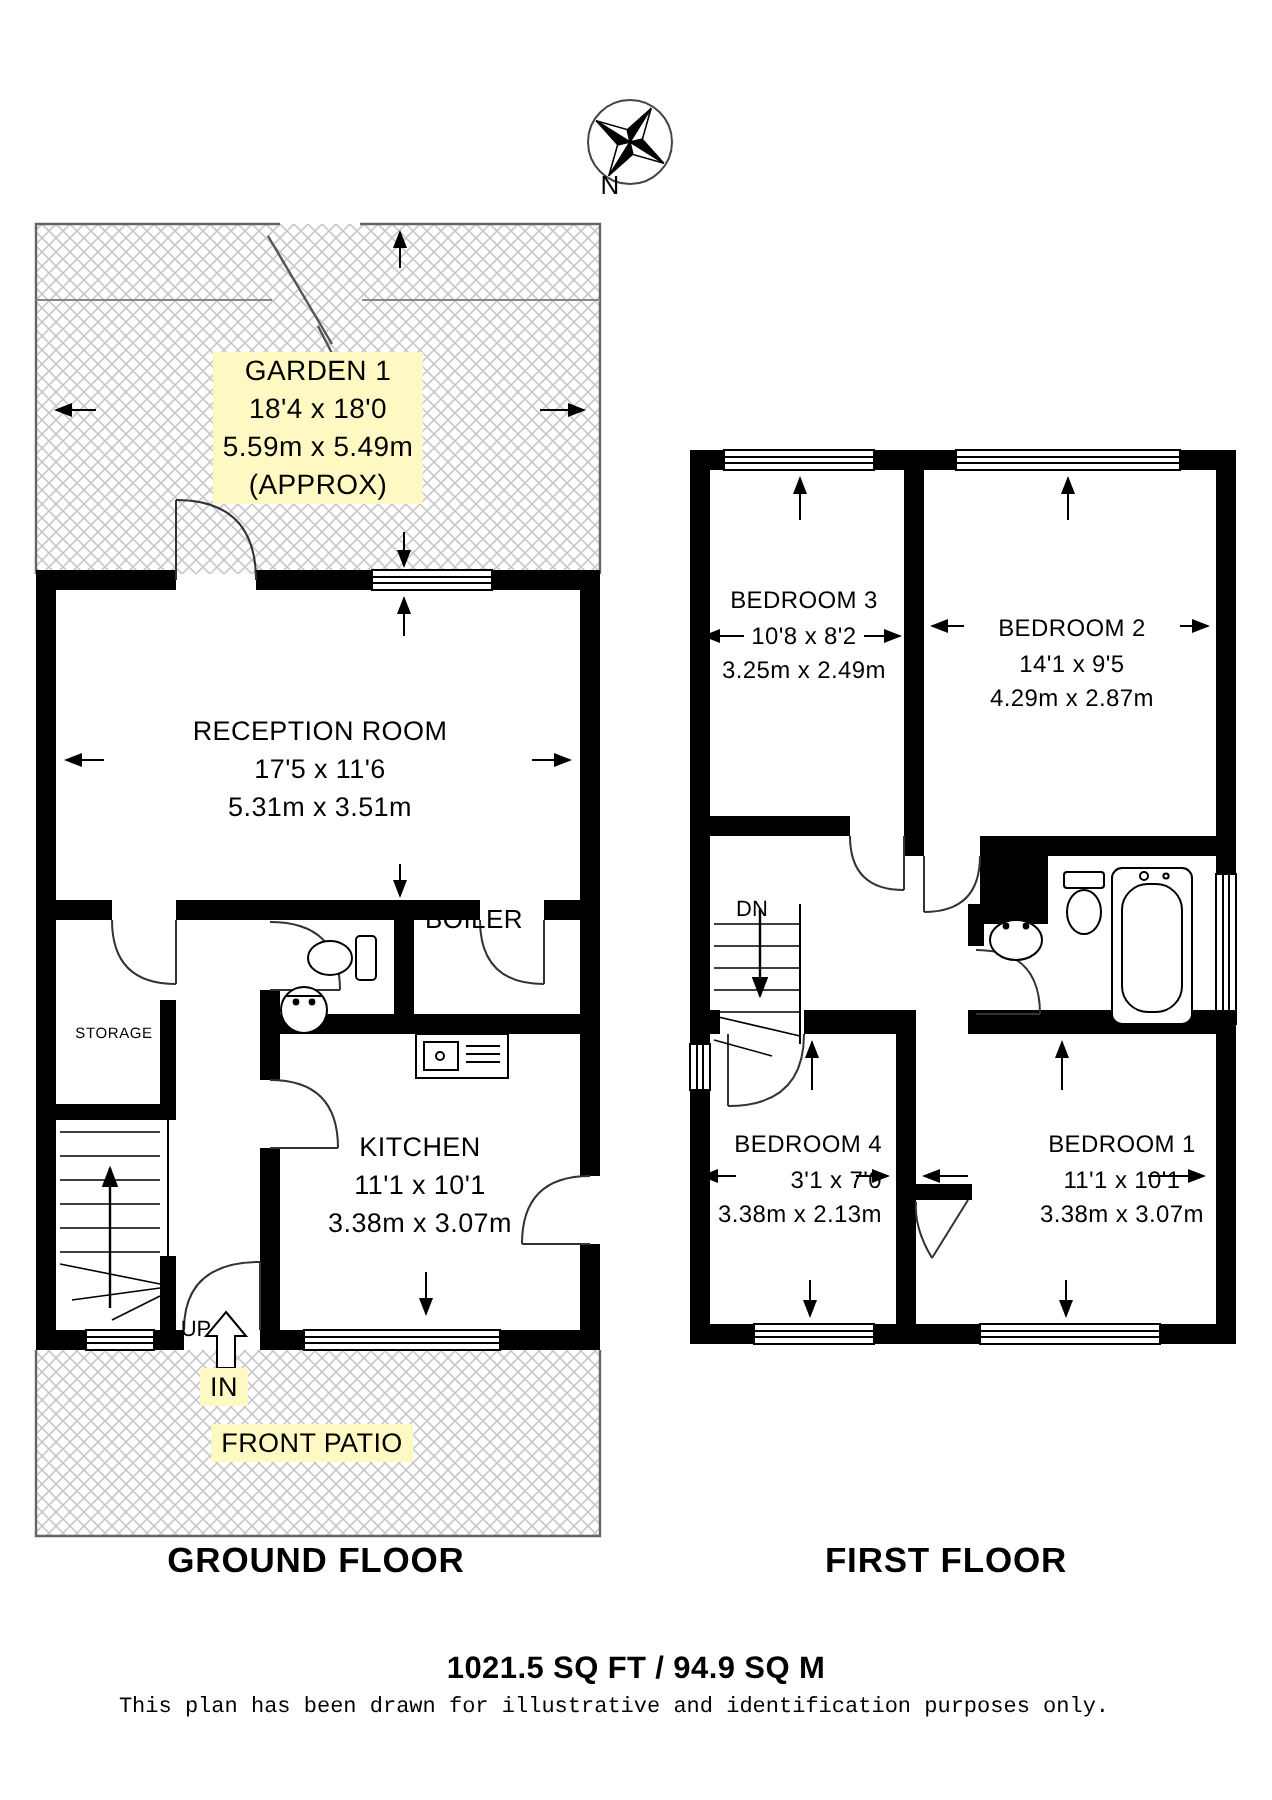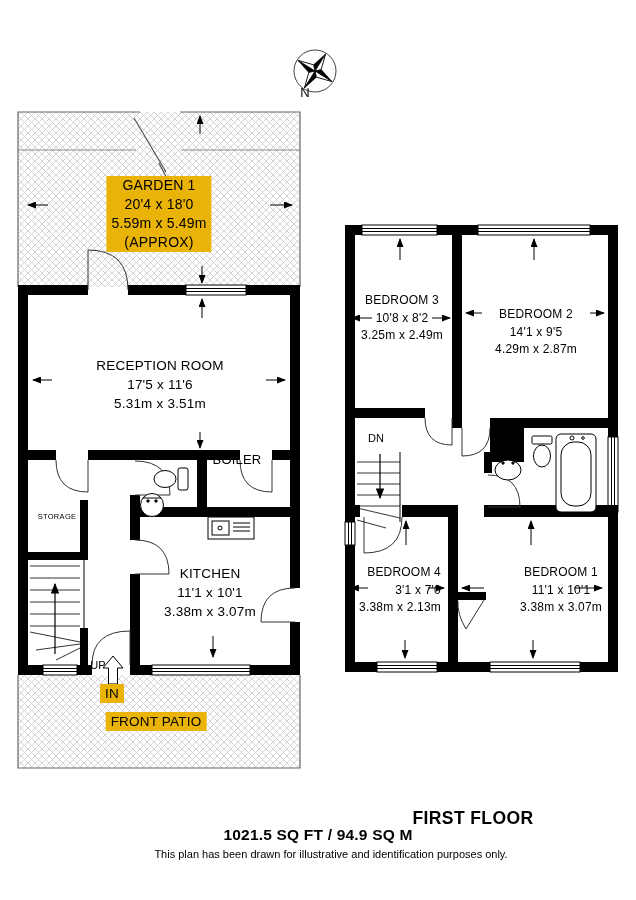--- a/index.html
+++ b/index.html
@@ -2,21 +2,21 @@
 <html><head>
 <meta charset="utf-8">
 <style>
   html,body{margin:0;padding:0;background:#fff;}
   .canvas{position:relative;width:636px;height:900px;background:#fff;overflow:hidden;
           font-family:"Liberation Sans","DejaVu Sans",sans-serif;color:#000;}
   .plan-svg{position:absolute;left:0;top:0;}
   .lbl{position:absolute;transform:translateX(-50%);text-align:center;white-space:nowrap;color:#000;}
   .room{font-size:13.5px;line-height:19px;letter-spacing:.2px;}
   .room-ff{font-size:12px;line-height:17.5px;letter-spacing:.2px;}
-  .onhatch{background:#eab308;padding:0 5px;}
+  .onhatch{background:#fef9c3;padding:0 5px;}
   .tiny{font-size:7.5px;letter-spacing:.3px;}
   .stairlbl{font-size:11px;font-weight:400;}
   .floor-title{font-size:17.5px;font-weight:bold;letter-spacing:.4px;}
   .footer-bold{font-size:15.5px;font-weight:bold;letter-spacing:.2px;}
   .footer-small{font-size:11px;}
   .north{font-size:13px;}
 </style>
 </head>
 <body>
 
@@ -240,21 +240,21 @@
       <line x1="405" y1="640" x2="405" y2="658" marker-end="url(#ah)"></line>
       <line x1="533" y1="640" x2="533" y2="658" marker-end="url(#ah)"></line>
     </g>
   </g>
 </svg>
 
 <div class="lbl north" style="left:305px;top:85px;">N</div>
 
 <div class="lbl room onhatch" style="left:159px;top:176px;font-size:14px;">
   <div>GARDEN 1</div>
-  <div>20'4 x 18'0</div>
+  <div>18'4 x 18'0</div>
   <div>5.59m x 5.49m</div>
   <div>(APPROX)</div>
 </div>
 
 <div class="lbl room" style="left:160px;top:356px;">
   <div>RECEPTION ROOM</div>
   <div>17'5 x 11'6</div>
   <div>5.31m x 3.51m</div>
 </div>
 
@@ -264,45 +264,46 @@
 
 <div class="lbl room" style="left:210px;top:564px;">
   <div>KITCHEN</div>
   <div>11'1 x 10'1</div>
   <div>3.38m x 3.07m</div>
 </div>
 
 <div class="lbl stairlbl" style="left:98px;top:659px;">UP</div>
 <div class="lbl room onhatch" style="left:112px;top:684px;">IN</div>
 <div class="lbl room onhatch" style="left:156px;top:712px;">FRONT PATIO</div>
+<div class="lbl floor-title" style="left:158px;top:770px;">GROUND FLOOR</div>
 
 <div class="lbl room-ff" style="left:402px;top:292px;">
   <div>BEDROOM 3</div>
   <div>10'8 x 8'2</div>
   <div>3.25m x 2.49m</div>
 </div>
 
 <div class="lbl room-ff" style="left:536px;top:306px;">
   <div>BEDROOM 2</div>
   <div>14'1 x 9'5</div>
   <div>4.29m x 2.87m</div>
 </div>
 
-<div class="lbl stairlbl" style="left:376px;top:432px;">DN</div>
+<div class="lbl stairlbl" style="left:376px;top:449px;">DN</div>
 
 <div class="lbl room-ff" style="left:400px;top:564px;text-align:right;">
   <div>BEDROOM 4</div>
   <div>3'1 x 7'0</div>
   <div>3.38m x 2.13m</div>
 </div>
 
 <div class="lbl room-ff" style="left:561px;top:564px;">
   <div>BEDROOM 1</div>
   <div>11'1 x 10'1</div>
   <div>3.38m x 3.07m</div>
 </div>
 
-<div class="lbl floor-title" style="left:473px;top:770px;margin-top:38px;">FIRST FLOOR</div>
+<div class="lbl floor-title" style="left:473px;top:770px;">FIRST FLOOR</div>
 
 <div class="lbl footer-bold" style="left:318px;top:826px;">1021.5 SQ FT / 94.9 SQ M</div>
-<div class="lbl footer-small" style="left:331px;top:848px;">This plan has been drawn for illustrative and identification purposes only.</div>
+<div class="lbl footer-small" style="left:307px;top:848px;font-family:Liberation Mono, monospace;">This plan has been drawn for illustrative and identification purposes only.</div>
 
 </div>
 
 </body></html>

